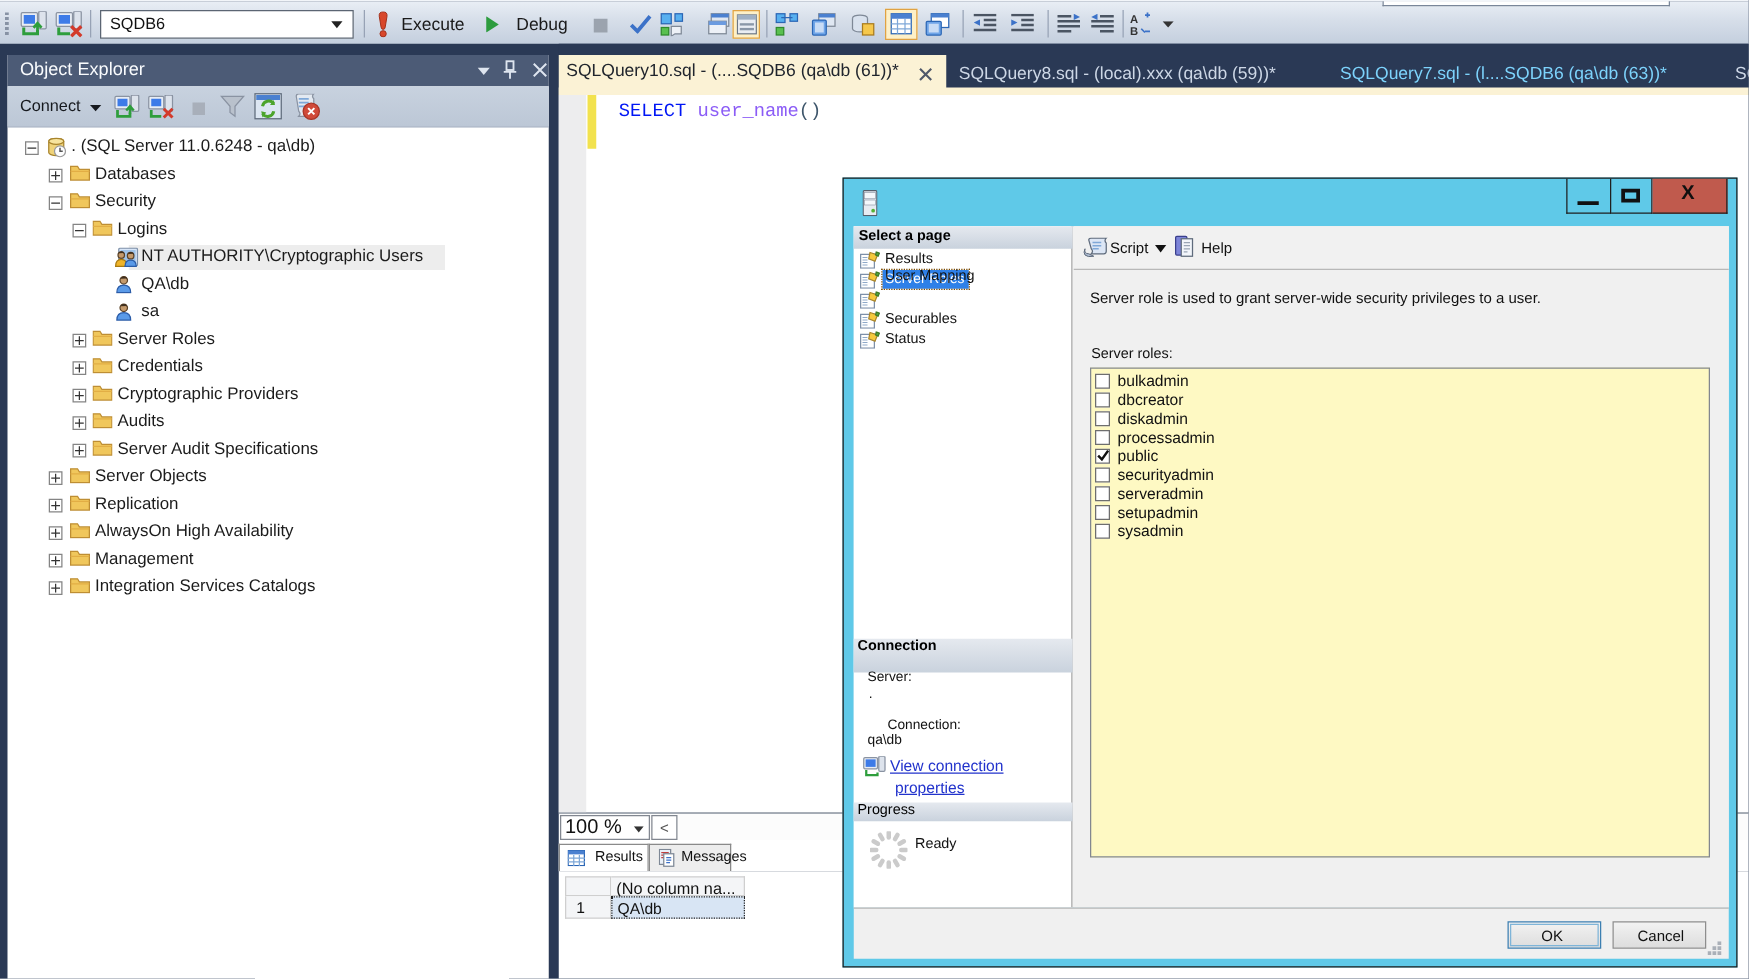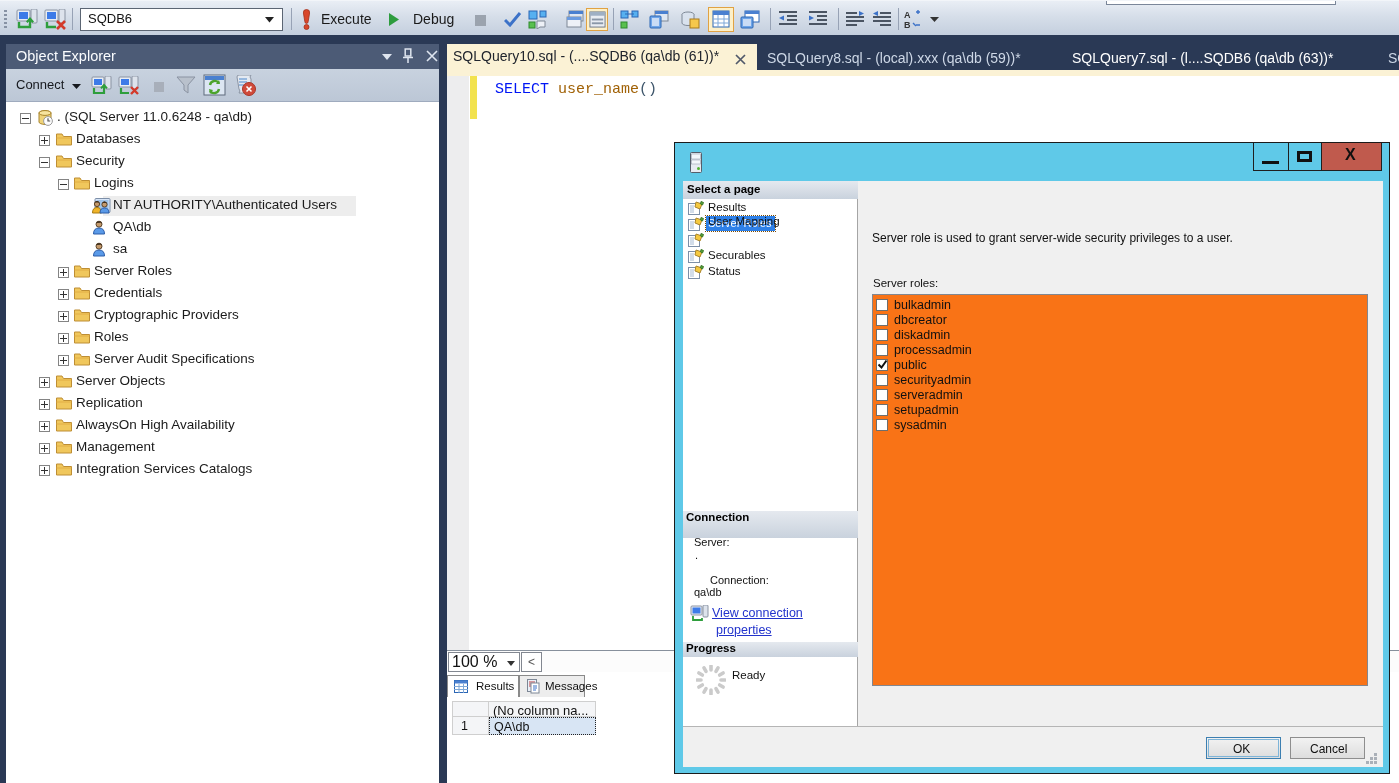--- a/index.html
+++ b/index.html
@@ -228,21 +228,21 @@
         <div class="abs" style="left:86px;top:154px;"><svg width="19" height="16" viewBox="0 0 19 16">
             <rect x="3" y="0.5" width="15" height="14" rx="1" fill="#D8E6F8" stroke="#7D8FA8"></rect>
             <rect x="4.5" y="2" width="12" height="11" fill="#9EC2E8"></rect>
             <circle cx="5" cy="6" r="2.6" fill="#C49A6C" stroke="#5C4328"></circle>
             <path d="M2.6 5.4 Q3.2 3 5 3.1 Q7.2 3 7.6 5.6 L6.8 4.4 L3.2 4.6 Z" fill="#3E2E1E"></path>
             <path d="M0.5 15 Q0.5 9.5 5 9.5 Q9.5 9.5 9.5 15 Z" fill="#F0B429" stroke="#A87A10"></path>
             <circle cx="12.5" cy="6.5" r="2.6" fill="#C49A6C" stroke="#5C4328"></circle>
             <path d="M10.1 5.9 Q10.7 3.5 12.5 3.6 Q14.7 3.5 15.1 6.1 L14.3 4.9 L10.7 5.1 Z" fill="#3E2E1E"></path>
             <path d="M8 15 Q8 10 12.5 10 Q17 10 17 15 Z" fill="#5A9AE8" stroke="#2B5CA8"></path>
           </svg></div>
-        <div class="abs txt" style="left:107px;top:153px;font-size:13.5px;color:#1B1B1B;">NT AUTHORITY\Authenticated Users</div>
+        <div class="abs txt" style="left:107px;top:153px;font-size:13.5px;color:#1B1B1B;">NT AUTHORITY\Cryptographic Users</div>
         <div class="abs" style="left:86px;top:176px;"><svg width="14" height="15" viewBox="0 0 14 15">
             <circle cx="7" cy="4.2" r="3" fill="#C49A6C" stroke="#5C4328"></circle>
             <path d="M4.2 3.4 Q5 1.2 7 1.3 Q9.6 1.2 9.9 4 L9 2.8 L4.8 3 Z" fill="#3E2E1E"></path>
             <path d="M1.5 14 Q1.5 8 7 8 Q12.5 8 12.5 14 Z" fill="#5A9AE8" stroke="#2B5CA8"></path>
           </svg></div>
         <div class="abs txt" style="left:107px;top:175px;font-size:13.5px;color:#1B1B1B;">QA\db</div>
         <div class="abs" style="left:86px;top:198px;"><svg width="14" height="15" viewBox="0 0 14 15">
             <circle cx="7" cy="4.2" r="3" fill="#C49A6C" stroke="#5C4328"></circle>
             <path d="M4.2 3.4 Q5 1.2 7 1.3 Q9.6 1.2 9.9 4 L9 2.8 L4.8 3 Z" fill="#3E2E1E"></path>
             <path d="M1.5 14 Q1.5 8 7 8 Q12.5 8 12.5 14 Z" fill="#5A9AE8" stroke="#2B5CA8"></path>
@@ -272,21 +272,21 @@
             <path d="M0.5 5 L15.5 5" stroke="#E2AE45" stroke-width="1"></path>
           </svg></div>
         <div class="abs txt" style="left:88px;top:263px;font-size:13.5px;color:#1B1B1B;">Cryptographic Providers</div>
         <div class="abs" style="left:52px;top:289px;width:11px;height:11px;background:#FFF;border:1px solid #848484;"></div>
         <div class="abs" style="left:54px;top:294px;width:7px;height:1px;background:#333;"></div>
         <div class="abs" style="left:57px;top:291px;width:1px;height:7px;background:#333;"></div>
         <div class="abs" style="left:68px;top:286px;"><svg width="16" height="13" viewBox="0 0 16 13">
             <path d="M0.5 3 L0.5 12 L15.5 12 L15.5 3.5 L7.5 3.5 L6 1 L0.5 1 Z" fill="#F0C75C" stroke="#BE8E34"></path>
             <path d="M0.5 5 L15.5 5" stroke="#E2AE45" stroke-width="1"></path>
           </svg></div>
-        <div class="abs txt" style="left:88px;top:285px;font-size:13.5px;color:#1B1B1B;">Roles</div>
+        <div class="abs txt" style="left:88px;top:285px;font-size:13.5px;color:#1B1B1B;">Audits</div>
         <div class="abs" style="left:52px;top:311px;width:11px;height:11px;background:#FFF;border:1px solid #848484;"></div>
         <div class="abs" style="left:54px;top:316px;width:7px;height:1px;background:#333;"></div>
         <div class="abs" style="left:57px;top:313px;width:1px;height:7px;background:#333;"></div>
         <div class="abs" style="left:68px;top:308px;"><svg width="16" height="13" viewBox="0 0 16 13">
             <path d="M0.5 3 L0.5 12 L15.5 12 L15.5 3.5 L7.5 3.5 L6 1 L0.5 1 Z" fill="#F0C75C" stroke="#BE8E34"></path>
             <path d="M0.5 5 L15.5 5" stroke="#E2AE45" stroke-width="1"></path>
           </svg></div>
         <div class="abs txt" style="left:88px;top:307px;font-size:13.5px;color:#1B1B1B;">Server Audit Specifications</div>
         <div class="abs" style="left:33px;top:333px;width:11px;height:11px;background:#FFF;border:1px solid #848484;"></div>
         <div class="abs" style="left:35px;top:338px;width:7px;height:1px;background:#333;"></div>
@@ -336,27 +336,27 @@
     <div class="abs" style="left:0;top:35px;width:952px;height:6px;background:#FBF2D5;"></div>
 
     <div class="abs" style="left:0;top:9px;width:310px;height:32px;background:#FBF2D5;">
       <div class="abs txt" style="left:6px;top:4px;font-size:14px;color:#20252D;">SQLQuery10.sql - (....SQDB6 (qa\db (61))*</div>
       <svg class="abs" style="left:288px;top:10px" width="11" height="11">
           <path d="M1 1 L10 10 M10 1 L1 10" stroke="#50596A" stroke-width="1.7"></path>
         </svg>
     </div>
 
     <div class="abs txt" style="left:320px;top:15px;font-size:14px;color:#CDD7E6;">SQLQuery8.sql - (local).xxx (qa\db (59))*</div>
-    <div class="abs txt" style="left:625px;top:15px;font-size:14px;color:#ffffff;">SQLQuery7.sql - (l....SQDB6 (qa\db (63))*</div>
+    <div class="abs txt" style="left:625px;top:15px;font-size:14px;color:#7dd3fc;">SQLQuery7.sql - (l....SQDB6 (qa\db (63))*</div>
     <div class="abs txt" style="left:941px;top:15px;font-size:14px;color:#CDD7E6;">SQ</div>
 
     <div class="abs" style="left:0;top:41px;width:952px;height:574px;background:#FFFFFF;">
       <div class="abs" style="left:0;top:0;width:22px;height:574px;background:#EDEDEE;"></div>
       <div class="abs" style="left:23px;top:0;width:7px;height:43px;background:#F2E24E;"></div>
-      <div class="abs txt" style="left:48px;top:5px;font-size:15px;font-family:'Liberation Mono',monospace;"><span style="color:#0016F5;">SELECT</span> <span style="color:#a16207;">user_name</span><span style="color:#3E566B;">()</span></div>
+      <div class="abs txt" style="left:48px;top:5px;font-size:15px;font-family:'Liberation Mono',monospace;"><span style="color:#0016F5;">SELECT</span> <span style="color:#8b5cf6;">user_name</span><span style="color:#3E566B;">()</span></div>
     </div>
 
     <div class="abs" style="left:0;top:615px;width:952px;height:22px;background:#FCFCFC;border-top:1px solid #87909C;">
       <div class="abs" style="left:1px;top:1px;width:72px;height:20px;background:#FFF;border:1px solid #828790;">
         <div class="abs txt" style="left:3px;top:0px;font-size:16px;color:#111;">100 %</div>
         <svg class="abs" style="left:58px;top:8px" width="9" height="6">
             <path d="M0 0 L8 0 L4 5 Z" fill="#333"></path>
           </svg>
       </div>
       <div class="abs" style="left:74px;top:1px;width:21px;height:20px;background:#FFF;border:1px solid #828790;">
@@ -477,43 +477,60 @@
         <svg class="abs" style="left:7px;top:424px" width="20" height="18" viewBox="0 0 20 18">
           <rect x="1" y="1" width="11" height="9" rx="1" fill="#E8EDF4" stroke="#8A93A2"></rect>
             <rect x="2.5" y="2.5" width="8" height="6" fill="#3D7BE8"></rect>
           <rect x="13" y="0" width="5" height="12" rx="1" fill="#DDE3EC" stroke="#8A93A2"></rect>
           <path d="M3 11 L3 15 L12 15 L12 13" stroke="#2E9E3C" stroke-width="1.8" fill="none"></path>
         </svg>
         <div class="abs txt" style="left:29px;top:425px;font-size:12.5px;color:#2233CC;text-decoration:underline;">View connection </div>
         <div class="abs txt" style="left:33px;top:442px;font-size:12.5px;color:#2233CC;text-decoration:underline;">properties</div>
 
         <div class="abs" style="left:0;top:461px;width:175px;height:15px;background:linear-gradient(180deg,#E5E9EF,#C9D2DD);">
-          <div class="abs txt" style="left:3px;top:0px;font-size:11.5px;font-weight:bold;color:#000;">Progress</div>
+          <div class="abs txt" style="left:3px;top:0px;font-size:11.5px;font-weight:normal;color:#000;">Progress</div>
         </div>
         <svg class="abs" id="spinner" style="left:13px;top:484px" width="30" height="30" viewBox="0 0 30 30">
             <line x1="15" y1="5" x2="15" y2="1" stroke="#CBCBCB" stroke-width="3.6" stroke-linecap="round"></line>
             <line x1="20" y1="6.339745962155613" x2="22" y2="2.8756443470178574" stroke="#CBCBCB" stroke-width="3.6" stroke-linecap="round"></line>
             <line x1="23.660254037844386" y1="10" x2="27.12435565298214" y2="7.999999999999998" stroke="#CBCBCB" stroke-width="3.6" stroke-linecap="round"></line>
             <line x1="25" y1="15" x2="29" y2="15" stroke="#CBCBCB" stroke-width="3.6" stroke-linecap="round"></line>
             <line x1="23.66025403784439" y1="20" x2="27.124355652982143" y2="21.999999999999996" stroke="#CBCBCB" stroke-width="3.6" stroke-linecap="round"></line>
             <line x1="20" y1="23.66025403784439" x2="22" y2="27.124355652982143" stroke="#CBCBCB" stroke-width="3.6" stroke-linecap="round"></line>
             <line x1="15.000000000000002" y1="25" x2="15.000000000000002" y2="29" stroke="#CBCBCB" stroke-width="3.6" stroke-linecap="round"></line>
             <line x1="10" y1="23.660254037844386" x2="7.999999999999998" y2="27.12435565298214" stroke="#CBCBCB" stroke-width="3.6" stroke-linecap="round"></line>
             <line x1="6.339745962155616" y1="20.000000000000004" x2="2.8756443470178628" y2="22.000000000000007" stroke="#CBCBCB" stroke-width="3.6" stroke-linecap="round"></line>
             <line x1="5" y1="15.000000000000002" x2="1" y2="15.000000000000002" stroke="#CBCBCB" stroke-width="3.6" stroke-linecap="round"></line>
             <line x1="6.3397459621556145" y1="10" x2="2.875644347017859" y2="7.999999999999998" stroke="#CBCBCB" stroke-width="3.6" stroke-linecap="round"></line>
             <line x1="9.999999999999996" y1="6.339745962155616" x2="7.999999999999994" y2="2.8756443470178628" stroke="#CBCBCB" stroke-width="3.6" stroke-linecap="round"></line>
           </svg>
         <div class="abs txt" style="left:49px;top:488px;font-size:11.5px;color:#111;">Ready</div>
       </div>
 
       <div class="abs" style="left:176px;top:0;width:524px;height:545px;background:#F0F0F0;">
+        <div class="abs" style="left:0;top:0;width:524px;height:35px;background:#F1F1F1;border-bottom:1px solid #B8B8B8;">
+          <svg class="abs" style="left:7px;top:9px" width="21" height="16" viewBox="0 0 21 16">
+            <path d="M5 2 Q5 0.5 7 0.5 L19 0.5 Q17 2.5 19 4.5 L19 11 Q19 13 17 13 L7 13 Q9 11 7 9 Z" fill="#DCE6F5" stroke="#5F6B7C"></path>
+            <path d="M8 4 H15 M8 6.5 H15 M8 9 H13" stroke="#7FA8D8" stroke-width="1.2"></path>
+            <path d="M2 9 Q1 13 5 13 L9 15 Q4 16 2 14 Q0.5 12 2 9" fill="#AEBBD0" stroke="#5F6B7C" stroke-width="0.8"></path>
+          </svg>
+          <div class="abs txt" style="left:29px;top:10px;font-size:12px;color:#111;">Script</div>
+          <svg class="abs" style="left:65px;top:15px" width="10" height="7">
+              <path d="M0 0 L9 0 L4.5 6 Z" fill="#111"></path>
+            </svg>
+          <svg class="abs" style="left:81px;top:7px" width="17" height="19" viewBox="0 0 17 19">
+            <rect x="0.5" y="1" width="9" height="15" rx="1" fill="#7D84D8" stroke="#3A3F8C"></rect>
+            <rect x="5" y="3" width="9" height="14" fill="#F2F5FA" stroke="#5F6B7C"></rect>
+            <path d="M7 6 H12 M7 8.5 H12 M7 11 H12 M7 13.5 H10" stroke="#9AA5B5" stroke-width="1"></path>
+          </svg>
+          <div class="abs txt" style="left:102px;top:10px;font-size:12px;color:#111;">Help</div>
+        </div>
         <div class="abs txt" style="left:13px;top:50px;font-size:12px;color:#111;">Server role is used to grant server-wide security privileges to a user.</div>
         <div class="abs txt" style="left:14px;top:96px;font-size:11.5px;color:#111;">Server roles:</div>
-        <div class="abs" id="rolebox" style="left:13px;top:113px;width:496px;height:392px;background:#f97316;border:1px solid #828790;">
+        <div class="abs" id="rolebox" style="left:13px;top:113px;width:496px;height:392px;background:#fef9c3;border:1px solid #828790;">
             <div class="abs" style="left:3px;top:4px;width:12px;height:12px;background:#FFF;border:1px solid #6E6E6E;"></div>
             <div class="abs txt" style="left:21px;top:2.5px;font-size:12.5px;color:#111;">bulkadmin</div>
             <div class="abs" style="left:3px;top:19px;width:12px;height:12px;background:#FFF;border:1px solid #6E6E6E;"></div>
             <div class="abs txt" style="left:21px;top:17.5px;font-size:12.5px;color:#111;">dbcreator</div>
             <div class="abs" style="left:3px;top:34px;width:12px;height:12px;background:#FFF;border:1px solid #6E6E6E;"></div>
             <div class="abs txt" style="left:21px;top:32.5px;font-size:12.5px;color:#111;">diskadmin</div>
             <div class="abs" style="left:3px;top:49px;width:12px;height:12px;background:#FFF;border:1px solid #6E6E6E;"></div>
             <div class="abs txt" style="left:21px;top:47.5px;font-size:12.5px;color:#111;">processadmin</div>
             <div class="abs" style="left:3px;top:64px;width:12px;height:12px;background:#FFF;border:1px solid #6E6E6E;"></div>
             <svg class="abs" style="left:4px;top:64px" width="11" height="11">

